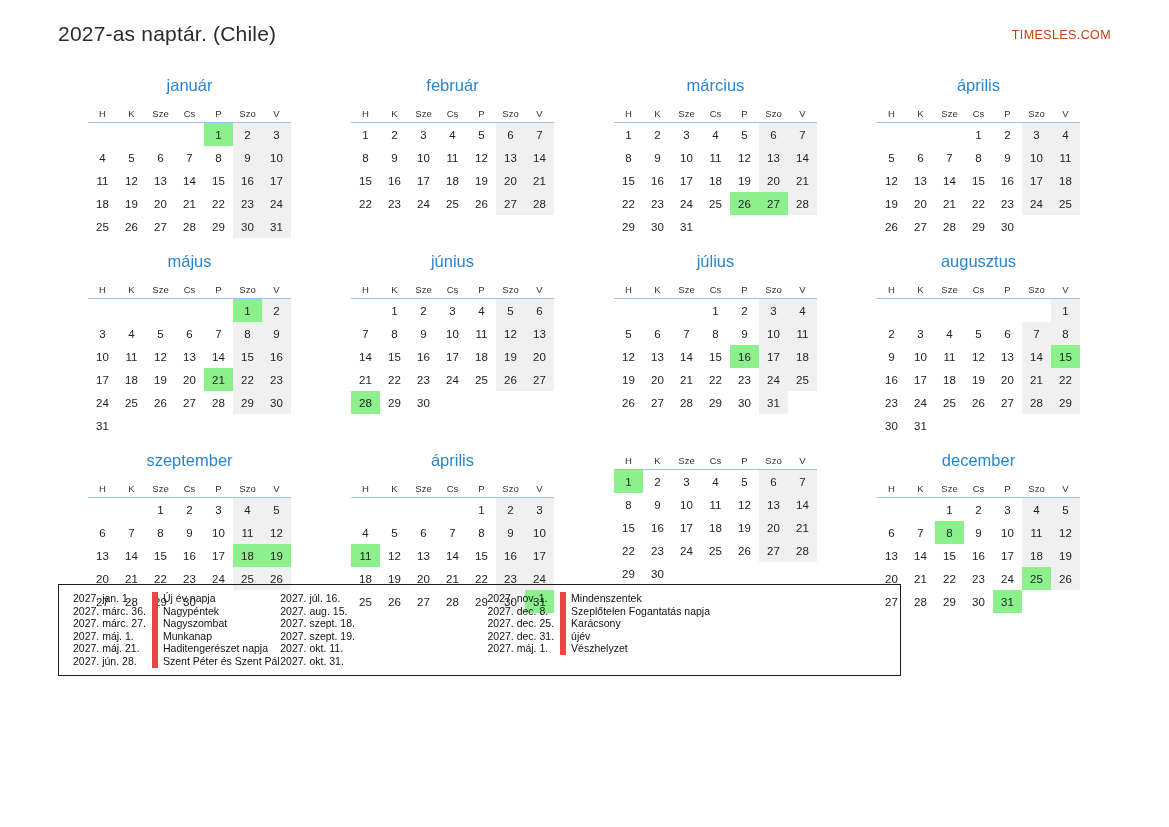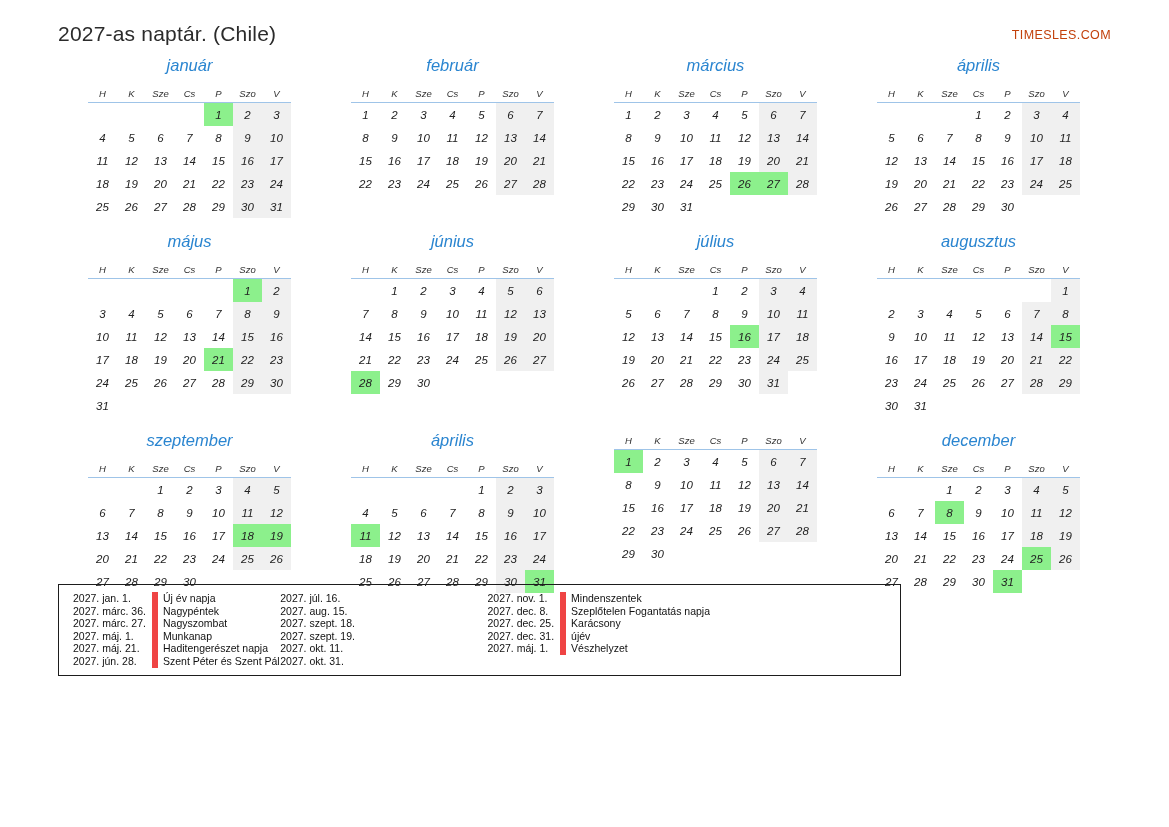--- a/index.html
+++ b/index.html
@@ -39,26 +39,25 @@
   .brand {
     position: absolute;
     right: 58px;
     top: 12px;
     font-size: 12.5px;
     color: #c2410c;
     letter-spacing: 0.4px;
   }
   .calendar-grid {
     position: absolute;
-    top: 56px;
+    top: 76px;
     left: 58px;
     width: 1053px;
     display: flex;
     flex-wrap: wrap;
-    font-style: italic;
   }
   .month {
     width: 263px;
     box-sizing: border-box;
     margin-bottom: 14px;
   }
   .month-name {
     text-align: center;
     color: #2a85d0;
     font-size: 16.5px;

